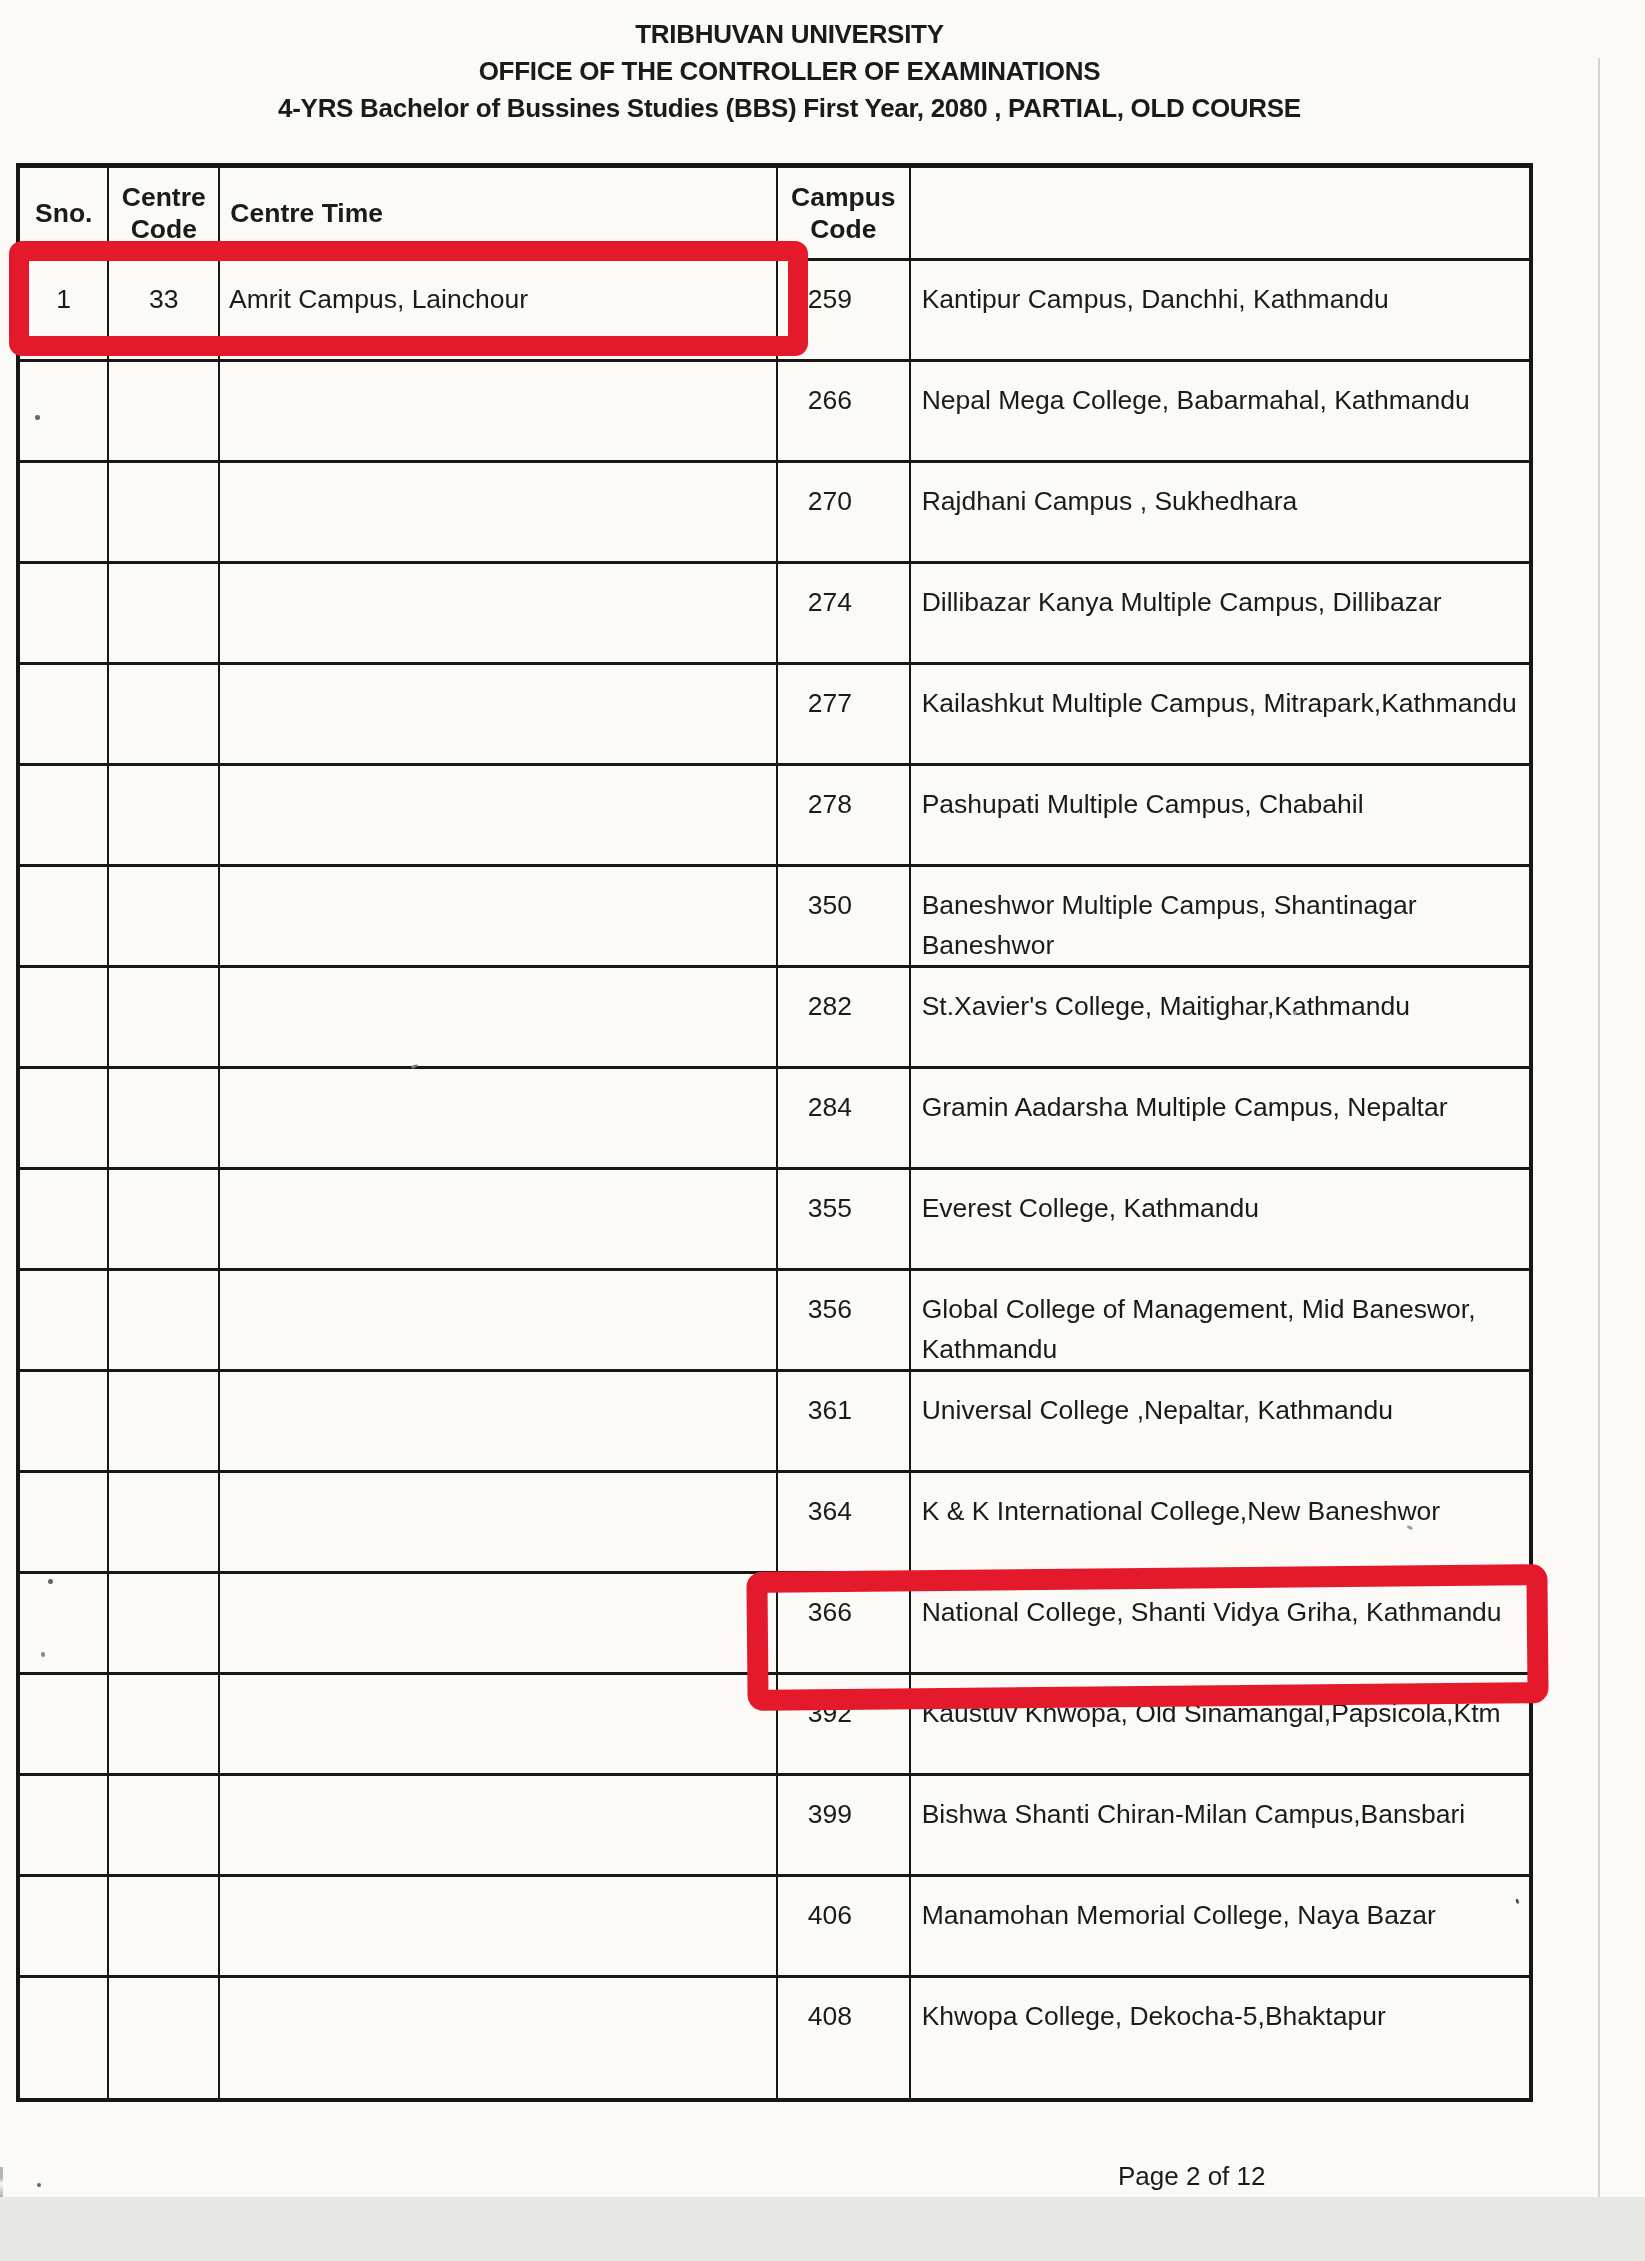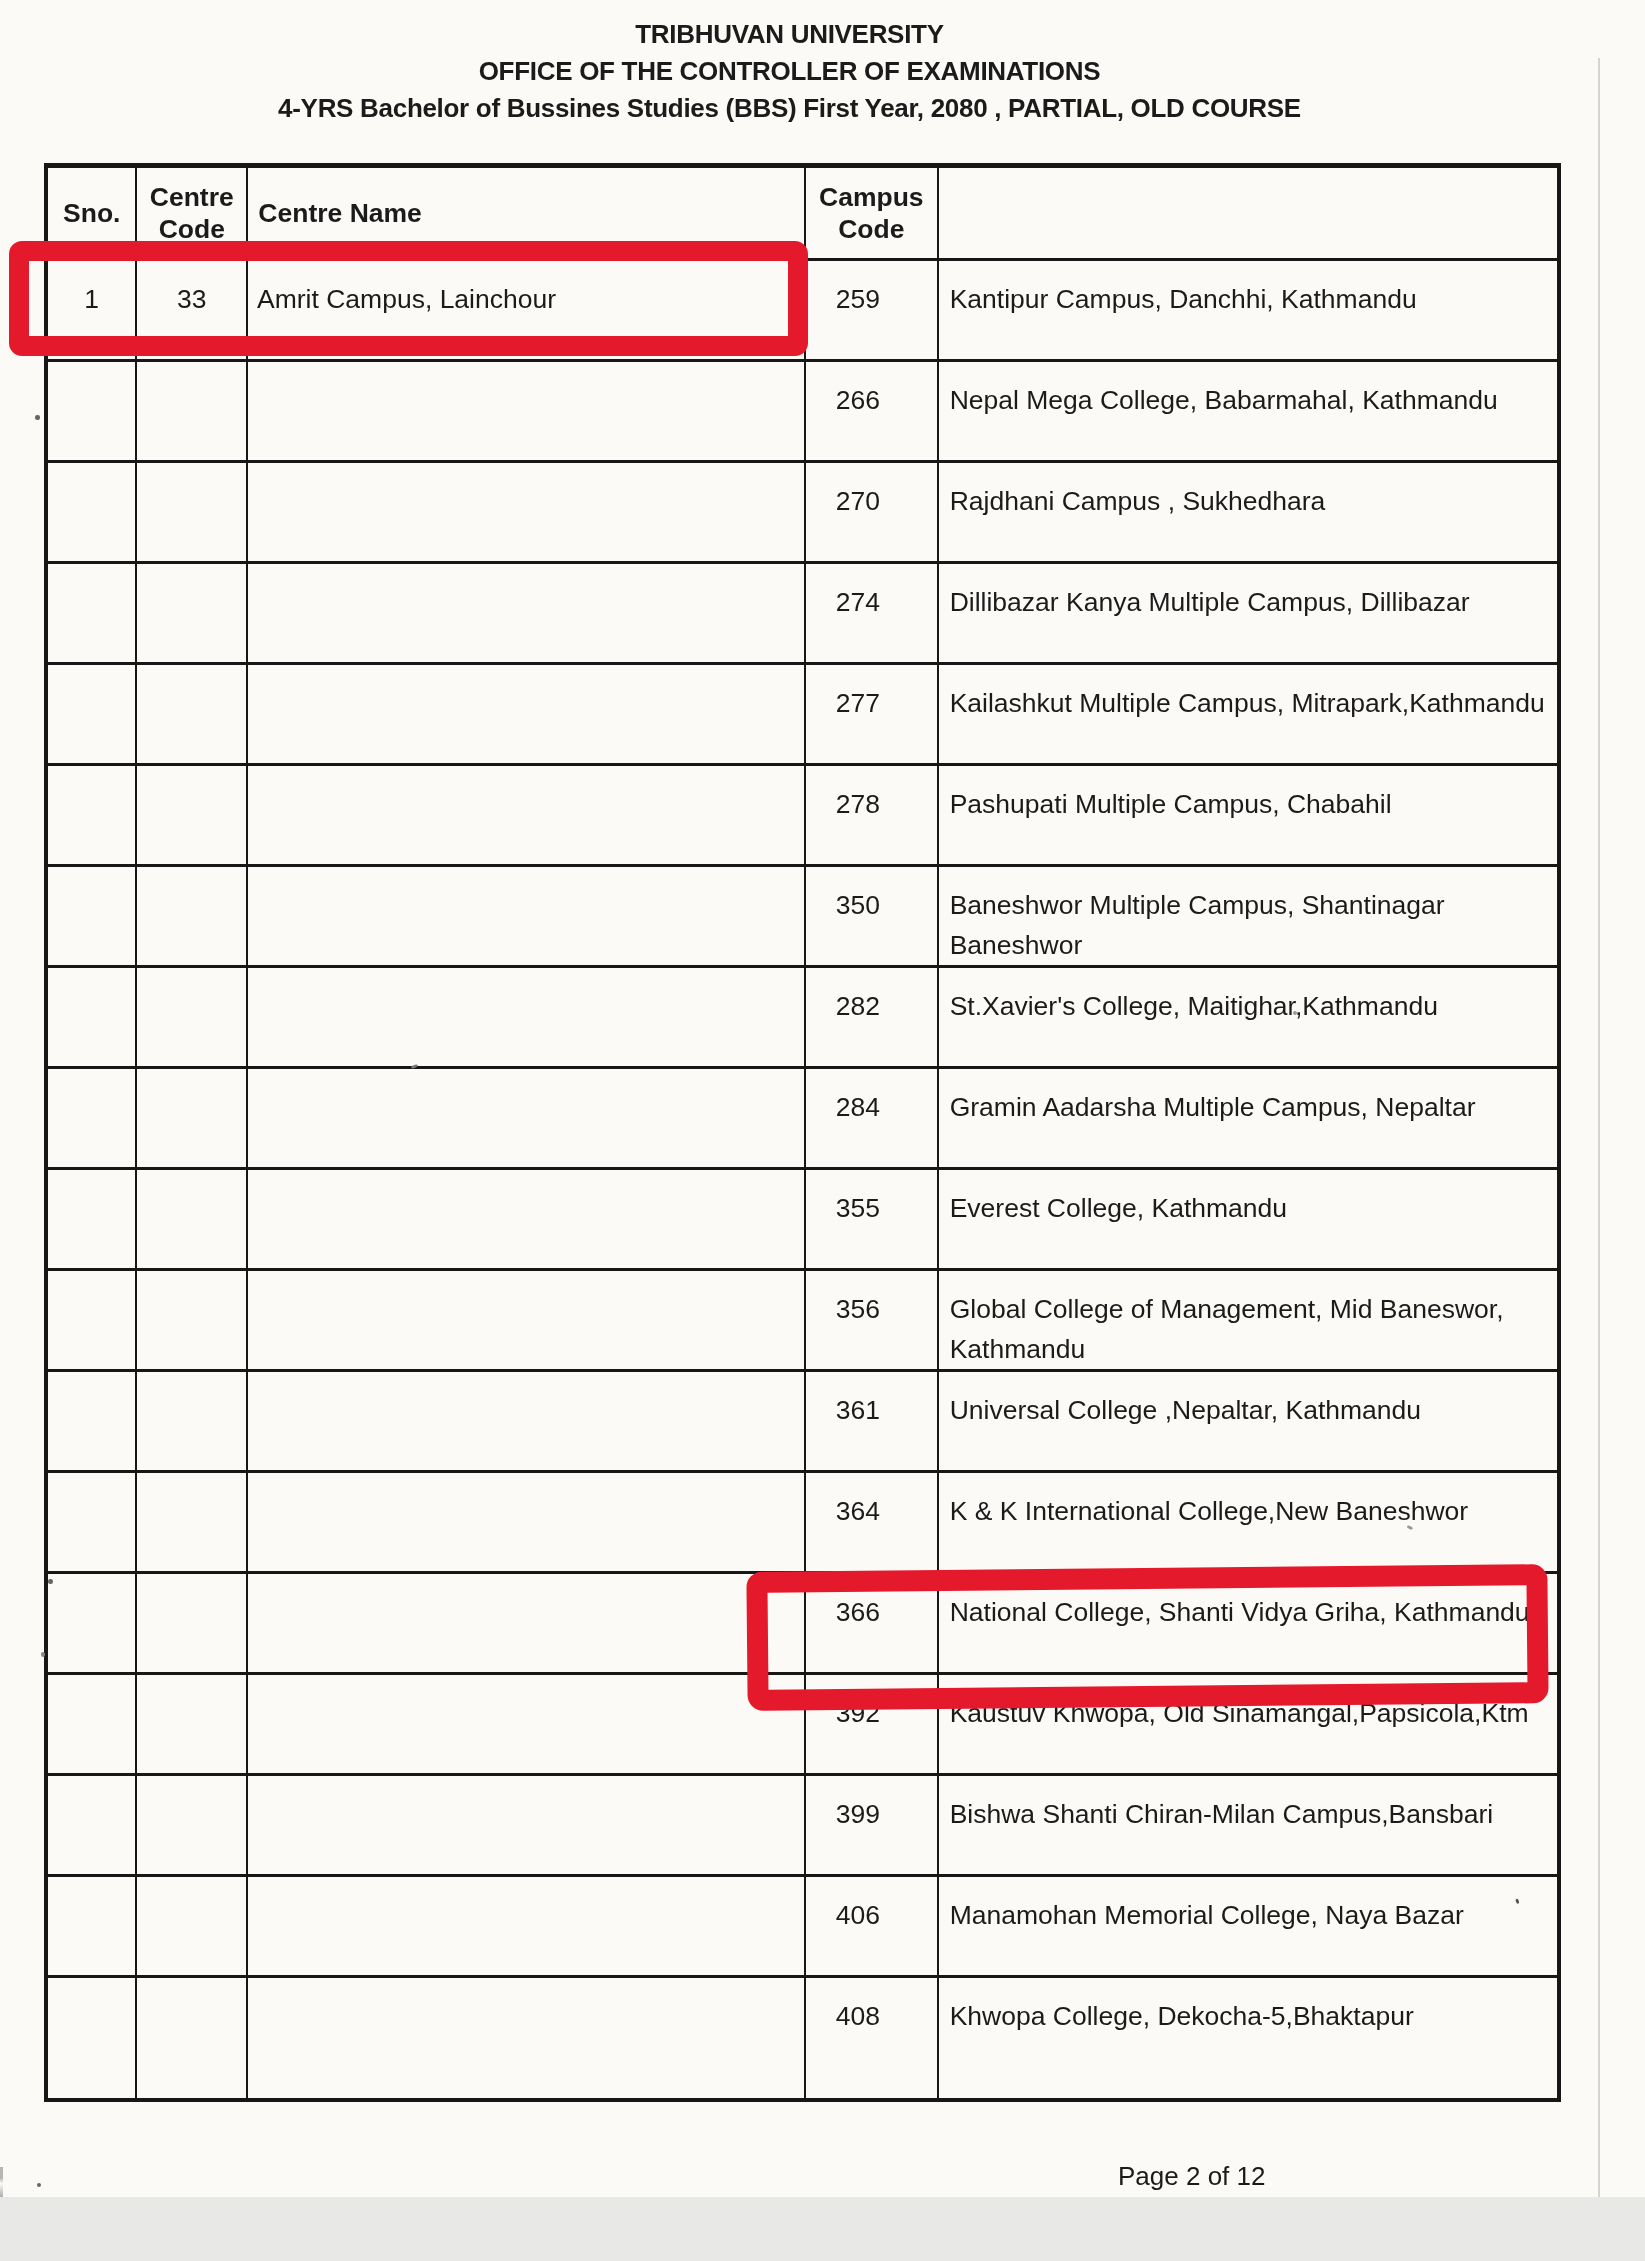--- a/index.html
+++ b/index.html
@@ -18,21 +18,21 @@
   }
   .titles div{
     font-weight:bold;
     font-size:26px;
     line-height:37px;
     letter-spacing:-0.3px;
     white-space:pre-wrap;
   }
   
   .tbl{
-    position:absolute;left:44px;top:163px;
+    position:absolute;left:16px;top:163px;
     border-collapse:collapse;table-layout:fixed;
     width:1517px;
   }
   .tbl{border:4.5px solid #171717;border-top-width:5.8px;}
   .tbl th,.tbl td{
     border:2.6px solid #171717;
     border-top-width:3.9px;border-bottom-width:3.9px;
     padding:0;overflow:hidden;
   }
   thead tr{height:94px;}
@@ -98,21 +98,21 @@
         <col style="width:110px">
         <col style="width:555px">
         <col style="width:132px">
         <col style="width:618px">
     </colgroup>
     <thead>
       <tr>
         <th class="c-sno">Sno.</th>
         <th class="c-ccode">Centre
 Code</th>
-        <th class="c-cname">Centre Name</th>
+        <th class="c-cname">Centre Time</th>
         <th class="c-pcode">Campus
 Code</th>
         <th class="c-pname"></th>
       </tr>
     </thead>
     <tbody>
       <tr>
         <td class="c-sno">1</td>
         <td class="c-ccode">33</td>
         <td class="c-cname">Amrit Campus, Lainchour</td>

